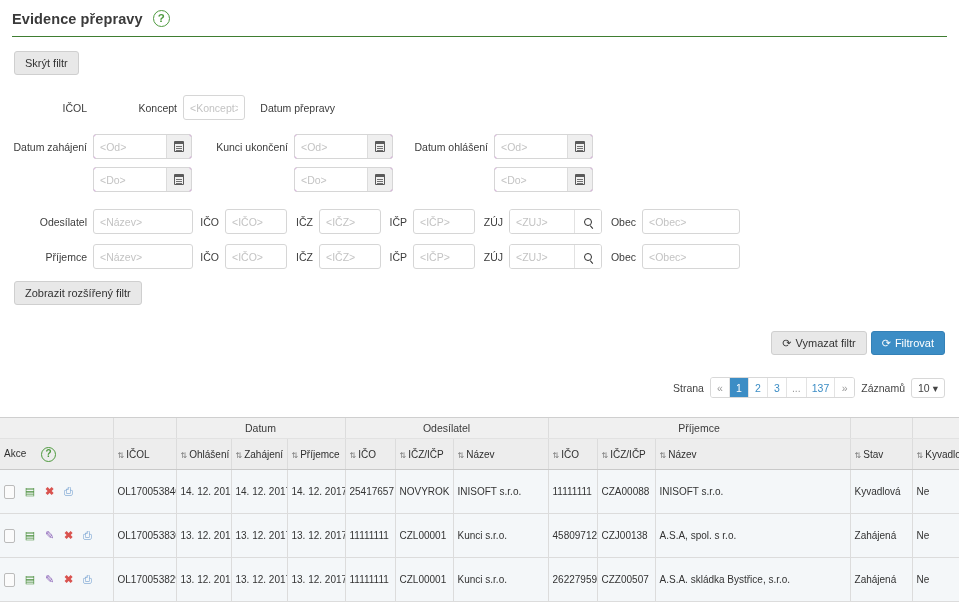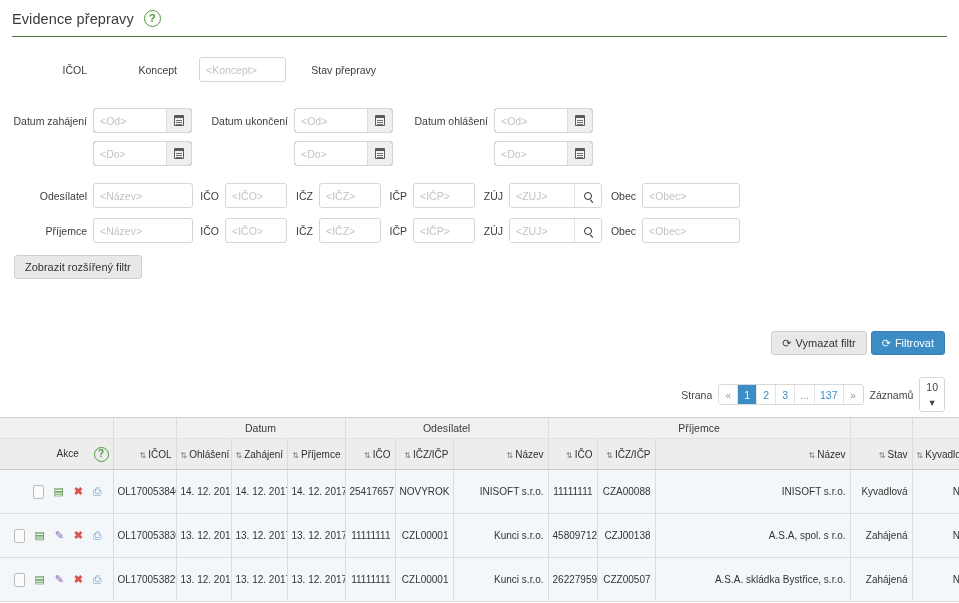--- a/index.html
+++ b/index.html
@@ -21,21 +21,21 @@
   
   .page-header {
     padding: 10px 12px 6px 12px;
     display: flex;
     align-items: center;
     gap: 10px;
   }
   .page-title {
     font-size: 14.5px;
     color: #3a3a3a;
-    font-weight: normal;
+    font-weight: bold;
     letter-spacing: .1px;
   }
   .help-circle {
     display: inline-flex;
     align-items: center;
     justify-content: center;
     width: 17px;
     height: 17px;
     border: 1.6px solid #4e9a3e;
     border-radius: 50%;
@@ -273,42 +273,41 @@
     display: inline-flex;
     align-items: center;
     gap: 3px;
     border: 1px solid #d8d8d8;
     border-radius: 3px;
     background: #fff;
     font-size: 10.5px;
     color: #444;
     padding: 3px 6px;
     cursor: pointer;
-    flex-direction: column;
   }
 
   
   .tbl-wrap {
     position: absolute;
     left: 0;
     top: 417px;
     width: 959px;
     border-top: 1px solid #cfcfcf;
   }
   table.grid {
     border-collapse: collapse;
     width: 959px;
     table-layout: fixed;
     font-size: 10px;
   }
   table.grid th, table.grid td {
     border-right: 1px solid #dcdcdc;
     border-bottom: 1px solid #dcdcdc;
     padding: 0 4px;
-    text-align: right;
+    text-align: left;
     font-weight: normal;
     vertical-align: middle;
     overflow: hidden;
     white-space: nowrap;
   }
   table.grid thead tr.group-row th {
     height: 20px;
     background: #f0f0f0;
     color: #3a3a3a;
     font-size: 10.5px;
@@ -376,42 +375,45 @@
 <body>
 
 <div id="page">
 
   <div class="page-header">
     <span class="page-title">Evidence přepravy</span>
     <span class="help-circle">?</span>
   </div>
   <hr class="title-rule">
 
+  <div class="btn-row-top">
+    <button class="btn">Skrýt filtr</button>
+  </div>
 
   <div class="filter-area" style="margin-top:14px;">
 
     <div class="frow">
       <div class="lbl" style="width:87px;">IČOL</div>
 
       <div class="lbl" style="width:84px;">Koncept</div>
-      <input class="inp" style="width: 87px; margin-left: 16px;" placeholder="&lt;Koncept&gt;">
-
-      <div class="lbl" style="width:90px;">Stav přepravy</div>
+      <input class="inp" style="width: 62px;" placeholder="&lt;Koncept&gt;">
+
+      <div class="lbl" style="width:90px;">Datum přepravy</div>
     </div>
 
-    <div class="frow" style="margin-top:26px;">
+    <div class="frow" style="margin-top:14px;">
       <div class="lbl" style="width:87px;">Datum zahájení</div>
       <div class="date-group">
         <input placeholder="&lt;Od&gt;" style="">
         <div class="cal-btn">
             <span class="cal-ico"></span>
           </div>
       </div>
 
-      <div class="lbl" style="width:96px;">Datum ukončení</div>
+      <div class="lbl" style="width:96px;">Kunci ukončení</div>
       <div class="date-group">
         <input placeholder="&lt;Od&gt;" style="">
         <div class="cal-btn">
             <span class="cal-ico"></span>
           </div>
       </div>
 
       <div class="lbl" style="width:95px;">Datum ohlášení</div>
       <div class="date-group">
         <input placeholder="&lt;Od&gt;" style="">

